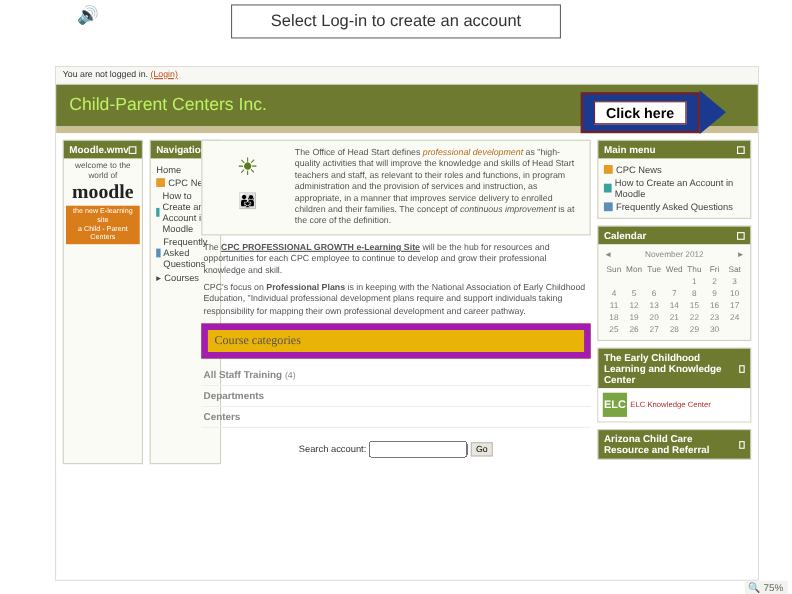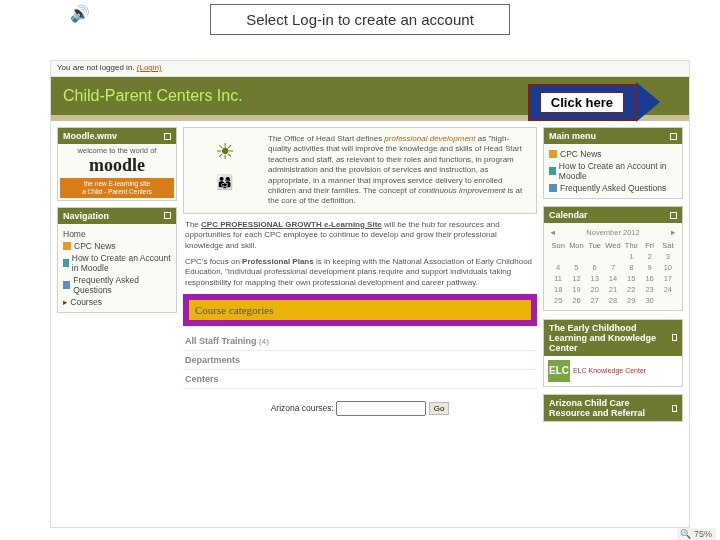--- a/index.html
+++ b/index.html
@@ -10,23 +10,23 @@
 .arrow-shape { display: flex; align-items: center; }
 .arrow-body { background: #1a3a8f; color: #fff; padding: 6px 10px; font-size: 13px; border: 2px solid #7b1f1f; position: relative; }
 .arrow-body .inner { background:#fff; color:#000; padding:2px 10px; border:1px solid #7b1f1f; font-weight:bold; }
 .arrow-point { width: 0; height: 0; border-top: 20px solid transparent; border-bottom: 20px solid transparent; border-left: 24px solid #1a3a8f; }
 .page-wrap { position: absolute; top: 60px; left: 50px; right: 30px; bottom: 12px; border: 1px solid #ddd; background: #fff; overflow: hidden; }
 .topbar { background: #f7f7f3; height: 16px; text-align: left; padding: 2px 6px; font-size: 8px; color: #333; border-bottom:1px solid #e5e5e0; }
 .topbar a { color: #c34d1a; text-decoration: underline; cursor: pointer; }
 .header { background: #6e7a2f; color: #bef264; padding: 10px 12px; font-size: 16px; }
 .ribbon { height: 6px; background: #cdbf95; }
 .columns { display: flex; padding: 6px; gap: 6px; }
-.col-left { width: 120px; display: flex; flex-direction: column; gap: 6px; }
+.col-left { width: 120px; display: flex; flex-direction: row; gap: 6px; }
 .col-main { flex: 1; display:flex; flex-direction:column; gap:6px; }
-.col-right { width: 140px; display: flex; flex-direction: column; gap: 6px; justify-content: space-between; }
+.col-right { width: 140px; display: flex; flex-direction: column; gap: 6px; }
 .block { border: 1px solid #d0d0c4; background: #fbfbf6; }
 .block-hd { background: #6e7a2f; color: #fff; padding: 3px 5px; font-size: 9px; font-weight: bold; display:flex; justify-content:space-between; align-items:center; }
 .block-hd .sq { width:7px; height:7px; border:1px solid #fff; }
 .block-bd { padding: 4px 5px; font-size: 8.5px; color: #444; }
 .moodle-logo { text-align: center; padding: 2px; }
 .moodle-logo .t1 { font-size:7.5px; color:#555; }
 .moodle-logo .t2 { font-family: Georgia, serif; font-size:18px; color:#222; font-weight:bold; }
 .moodle-logo .bar { background:#d97c1a; color:#fff; font-size:6.5px; padding:2px 3px; margin-top:2px; line-height:1.2; }
 .nav-item { padding: 1px 0; display:flex; align-items:center; gap:3px; cursor: pointer; }
 .nav-item .dot { width:8px; height:8px; display:inline-block; }
@@ -149,21 +149,21 @@
       </div>
 
       <div class="course-cat-hd">Course categories</div>
       <div class="cat-list">
         <div><span>All Staff Training</span> <span class="count">(4)</span></div>
         <div>Departments</div>
         <div>Centers</div>
       </div>
 
       <div class="search-row">
-        <span>Arizona courses:</span>
+        <span>Search account:</span>
         <input type="text" style="">
         <button>Go</button>
       </div>
     </div>
 
     <div class="col-right">
       <div class="block">
         <div class="block-hd">
             <span>Main menu</span>
             <span class="sq"></span>

